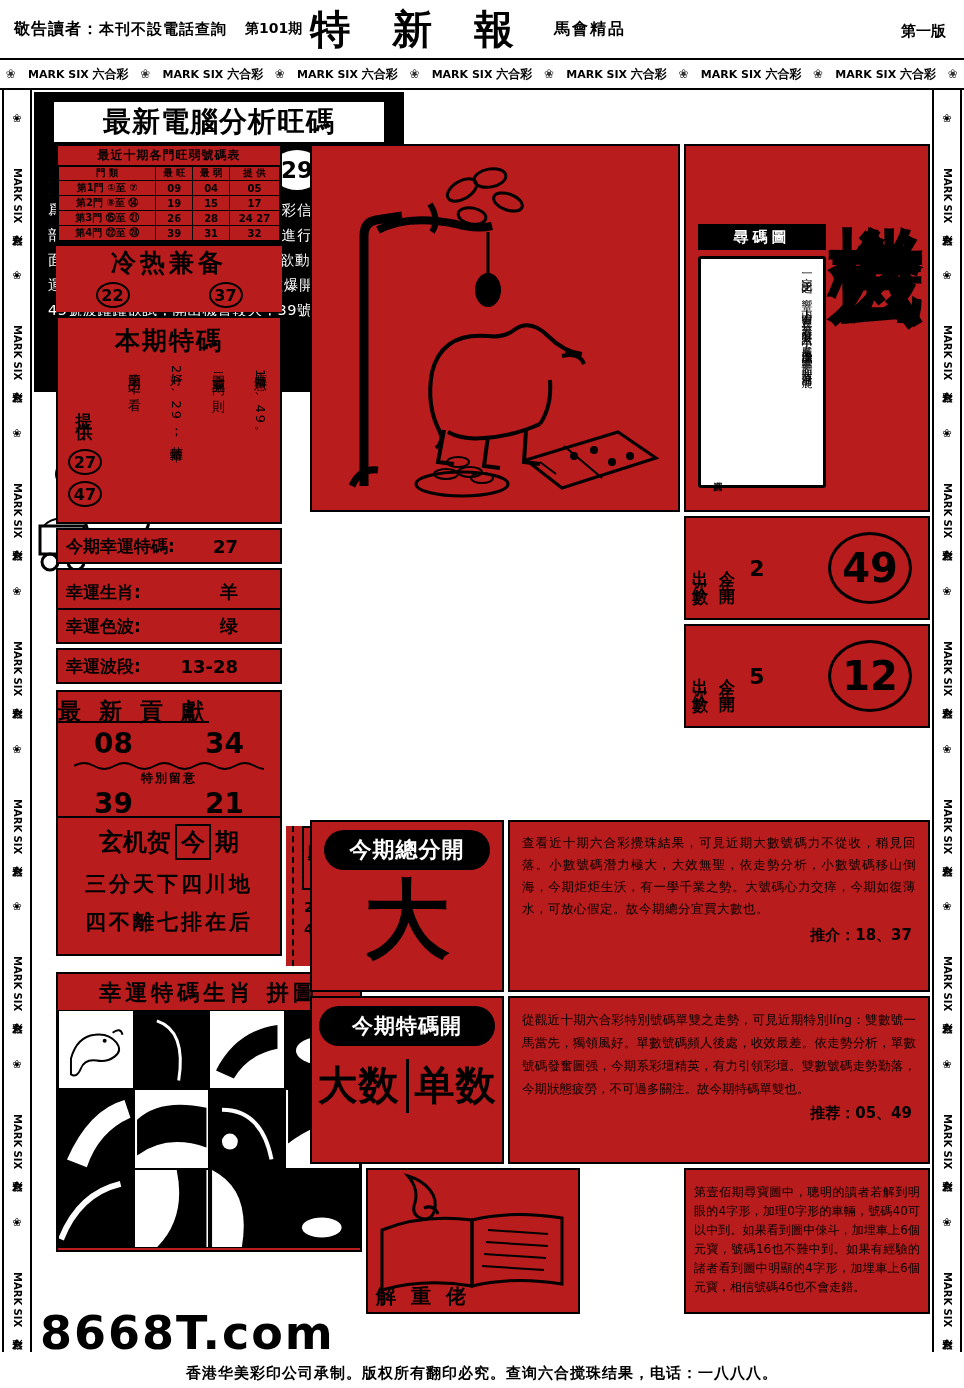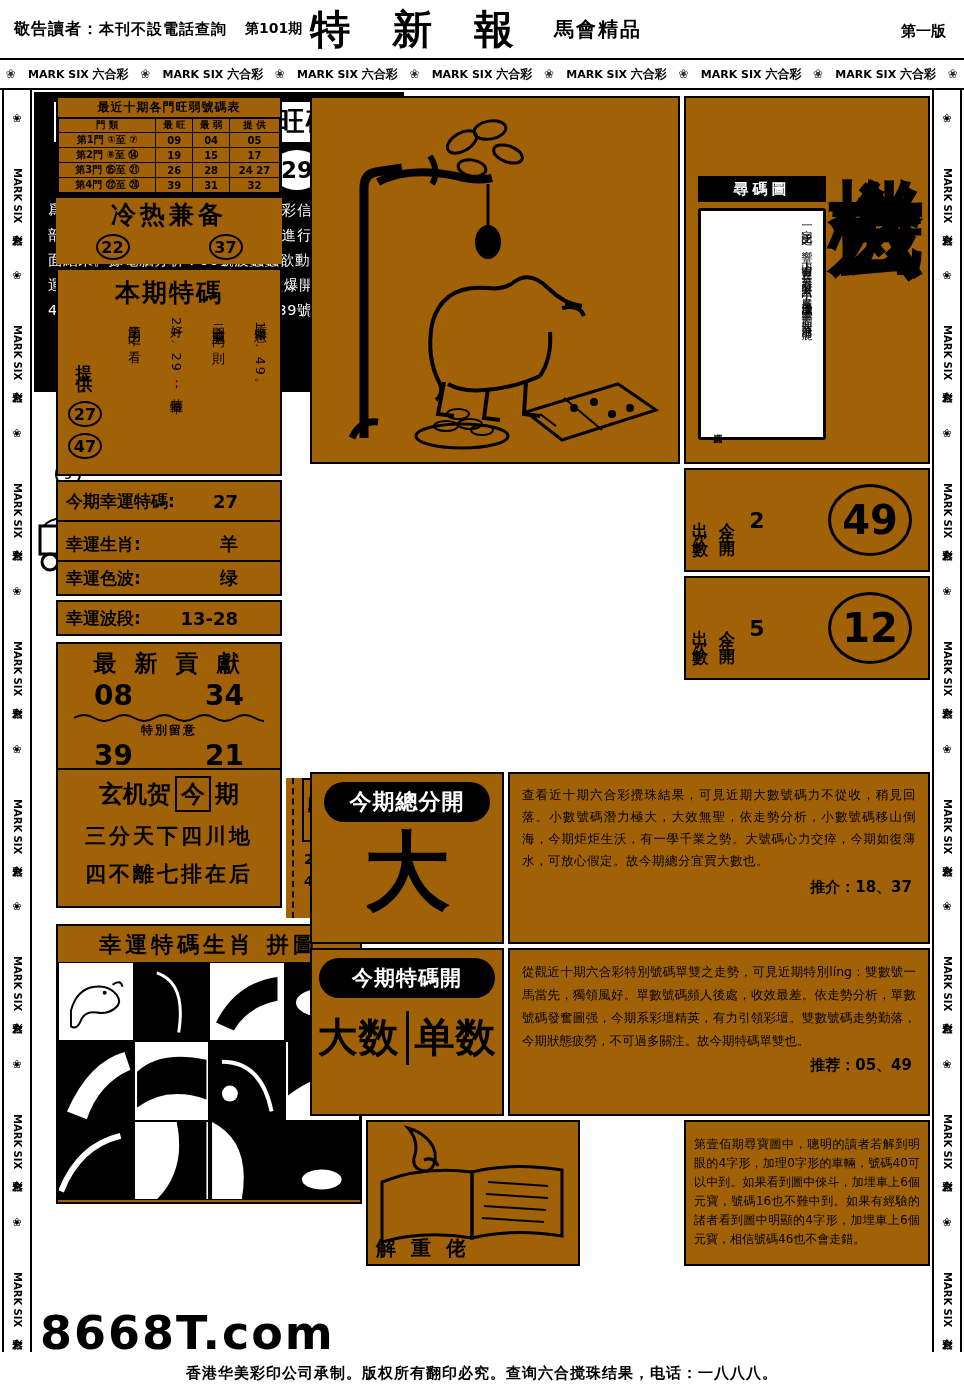--- a/index.html
+++ b/index.html
@@ -15,21 +15,21 @@
 
   
   .masthead {
     position:absolute; left:0; top:0; width:964px; height:58px;
     display:flex; align-items:center; padding:2px 14px;
   }
   .mh-left { font-size:16px; font-weight:bold; letter-spacing:1px; }
   .mh-left .small { font-size:15px; }
   .mh-issue { font-size:14px; font-weight:bold; margin-left:18px; margin-right:8px; }
   .mh-title { font-size:40px; font-weight:bold; letter-spacing:14px; }
-  .mh-sub { font-size:20px; font-weight:bold; margin-left:26px; letter-spacing:2px; }
+  .mh-sub { font-size:16px; font-weight:bold; margin-left:26px; letter-spacing:2px; }
   .mh-page { font-size:15px; font-weight:bold; position:absolute; right:18px; top:22px; }
 
   
   .band-top {
     position:absolute; left:0; top:58px; width:964px; height:32px;
     border-top:2px solid #000; border-bottom:2px solid #000;
     display:flex; align-items:center; justify-content:space-around;
     background:#fff; overflow:hidden;
   }
   .band-top .unit { font-size:11px; font-weight:bold; white-space:nowrap; letter-spacing:0px; }
@@ -47,21 +47,21 @@
   .side-band .vunit {
     writing-mode:vertical-rl;
     font-size:10px; font-weight:bold; white-space:nowrap; letter-spacing:0;
   }
   .side-band .vflower { font-size:11px; }
 
   
   .content { position:absolute; left:34px; top:92px; width:896px; height:1258px; }
 
   
-  .box { border:2px solid #000; background:#a16207; position:absolute; }
+  .box { border:2px solid #000; background:#b91c1c; position:absolute;margin-top:48px; }
 
   #tbl-hotcold { left:22px; top:4px; width:226px; height:98px; }
   #tbl-hotcold .cap {
     text-align:center; font-size:12px; font-weight:bold; border-bottom:1px solid #000;
     padding:1px 0; letter-spacing:1px;
   }
   #tbl-hotcold table { width:100%; border-collapse:collapse; font-size:10px; }
   #tbl-hotcold th, #tbl-hotcold td {
     border:1px solid #000; text-align:center; padding:0 1px; height:12px; font-weight:bold;
   }
@@ -79,27 +79,27 @@
   #benqi { left:22px; top:176px; width:226px; height:208px; }
   #benqi .hd { text-align:center; font-size:25px; font-weight:bold; margin-top:6px; letter-spacing:2px; }
   #benqi .body { display:flex; flex-direction:row-reverse; justify-content:space-between; padding:6px 10px 0 10px; height:160px; }
   #benqi .vtext { writing-mode:vertical-rl; font-size:13px; line-height:20px; letter-spacing:2px; }
   #benqi .tigong { writing-mode:vertical-rl; font-size:17px; font-weight:bold; letter-spacing:3px; }
   #benqi .right-col { display:flex; flex-direction:column; align-items:center; justify-content:flex-end; gap:6px; padding-bottom:10px; }
 
   .rowbox { border:2px solid #000; position:absolute; display:flex; align-items:center; }
   .rowbox .lab { font-size:17px; font-weight:bold; padding-left:8px; }
   .rowbox .val { font-size:18px; font-weight:bold; margin-left:auto; padding-right:42px; }
-  #r-lucky { left:22px; top:388px; width:226px; height:42px; }
+  #r-lucky { left:22px; top:388px; width:226px; height:36px; }
   #r-sx    { left:22px; top:428px; width:226px; height:48px; }
   #r-color { left:22px; top:468px; width:226px; height:36px; }
   #r-range { left:22px; top:508px; width:226px; height:36px; }
 
   #gongxian { left:22px; top:550px; width:226px; height:130px; }
-  #gongxian .hd { text-align:center; font-size:23px; font-weight:bold; letter-spacing:5px; margin-top:4px; }
+  #gongxian .hd { text-align:left; font-size:23px; font-weight:bold; letter-spacing:5px; margin-top:4px;text-decoration:underline; }
   #gongxian .pair { display:flex; justify-content:space-around; font-size:28px; font-weight:bold; }
   #gongxian .note { text-align:center; font-size:12px; font-weight:bold; letter-spacing:2px; }
   .wavy { height:10px; width:86%; margin:0 auto; }
 
   #xuanji { left:22px; top:676px; width:226px; height:140px; }
   #xuanji .hd {
     display:flex; align-items:center; justify-content:center; gap:4px;
     font-size:24px; font-weight:bold; margin-top:6px;
   }
   #xuanji .hd .boxed { border:2px solid #000; padding:0 4px; }

